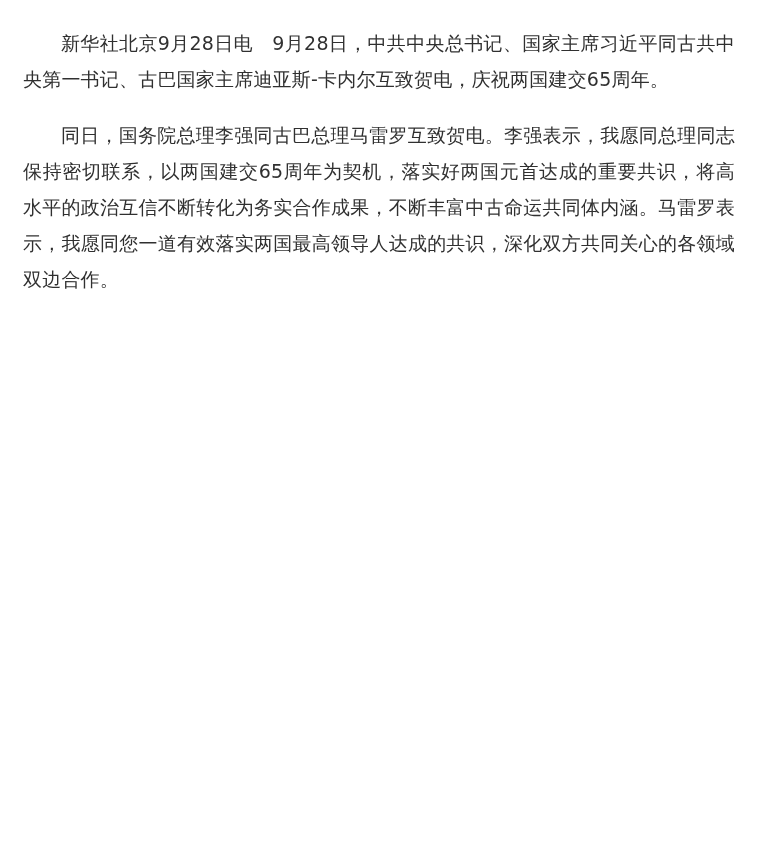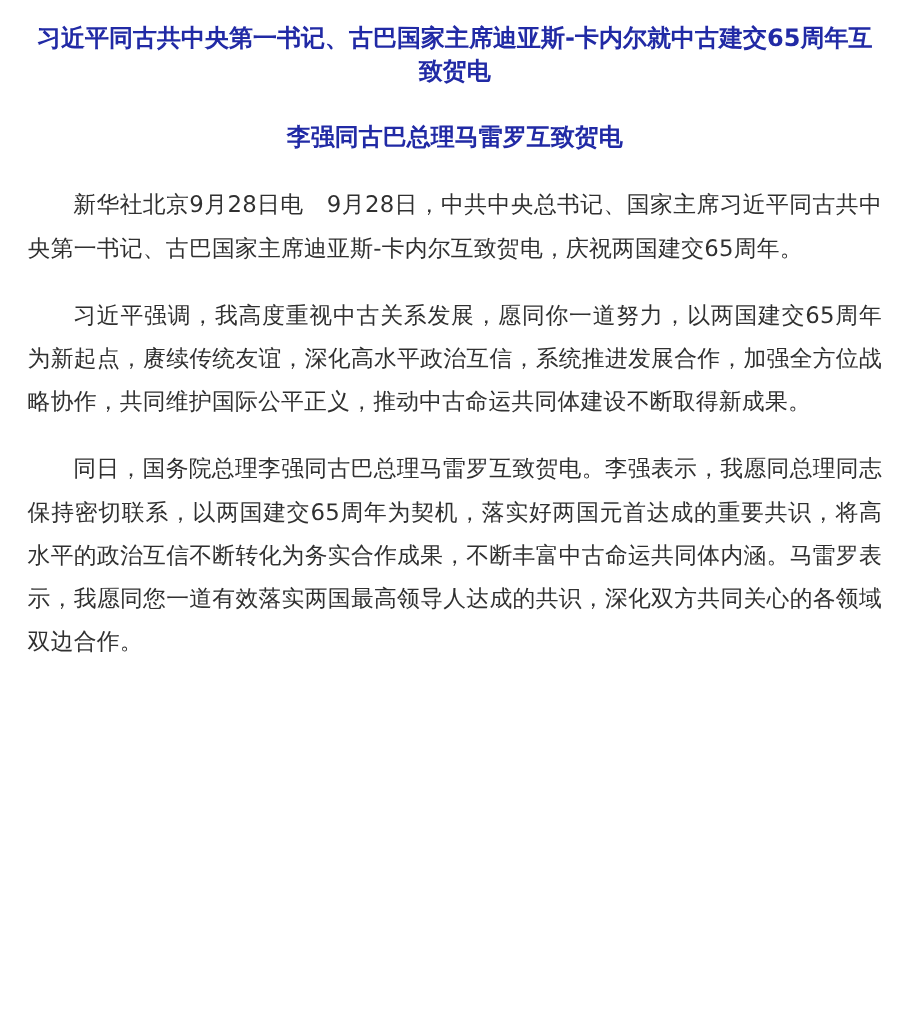--- a/index.html
+++ b/index.html
@@ -44,22 +44,17 @@
     letter-spacing: 0.2px;
   }
   .article-body p:last-child {
     margin-bottom: 0;
   }
 </style>
 </head>
 <body>
 
 <div class="page">
-  <div class="title-block">
-    <div class="title-line line1">习近平同古共中央第一书记、古巴国家主席迪亚斯-卡内尔就中古建交65周年互致贺电</div>
-    <div class="title-line line2">李强同古巴总理马雷罗互致贺电</div>
-  </div>
   <div class="article-body">
     <p>新华社北京9月28日电　9月28日，中共中央总书记、国家主席习近平同古共中央第一书记、古巴国家主席迪亚斯-卡内尔互致贺电，庆祝两国建交65周年。</p>
-    <p>习近平强调，我高度重视中古关系发展，愿同你一道努力，以两国建交65周年为新起点，赓续传统友谊，深化高水平政治互信，系统推进发展合作，加强全方位战略协作，共同维护国际公平正义，推动中古命运共同体建设不断取得新成果。</p>
     <p>同日，国务院总理李强同古巴总理马雷罗互致贺电。李强表示，我愿同总理同志保持密切联系，以两国建交65周年为契机，落实好两国元首达成的重要共识，将高水平的政治互信不断转化为务实合作成果，不断丰富中古命运共同体内涵。马雷罗表示，我愿同您一道有效落实两国最高领导人达成的共识，深化双方共同关心的各领域双边合作。</p>
   </div>
 </div>
 
 </body></html>

